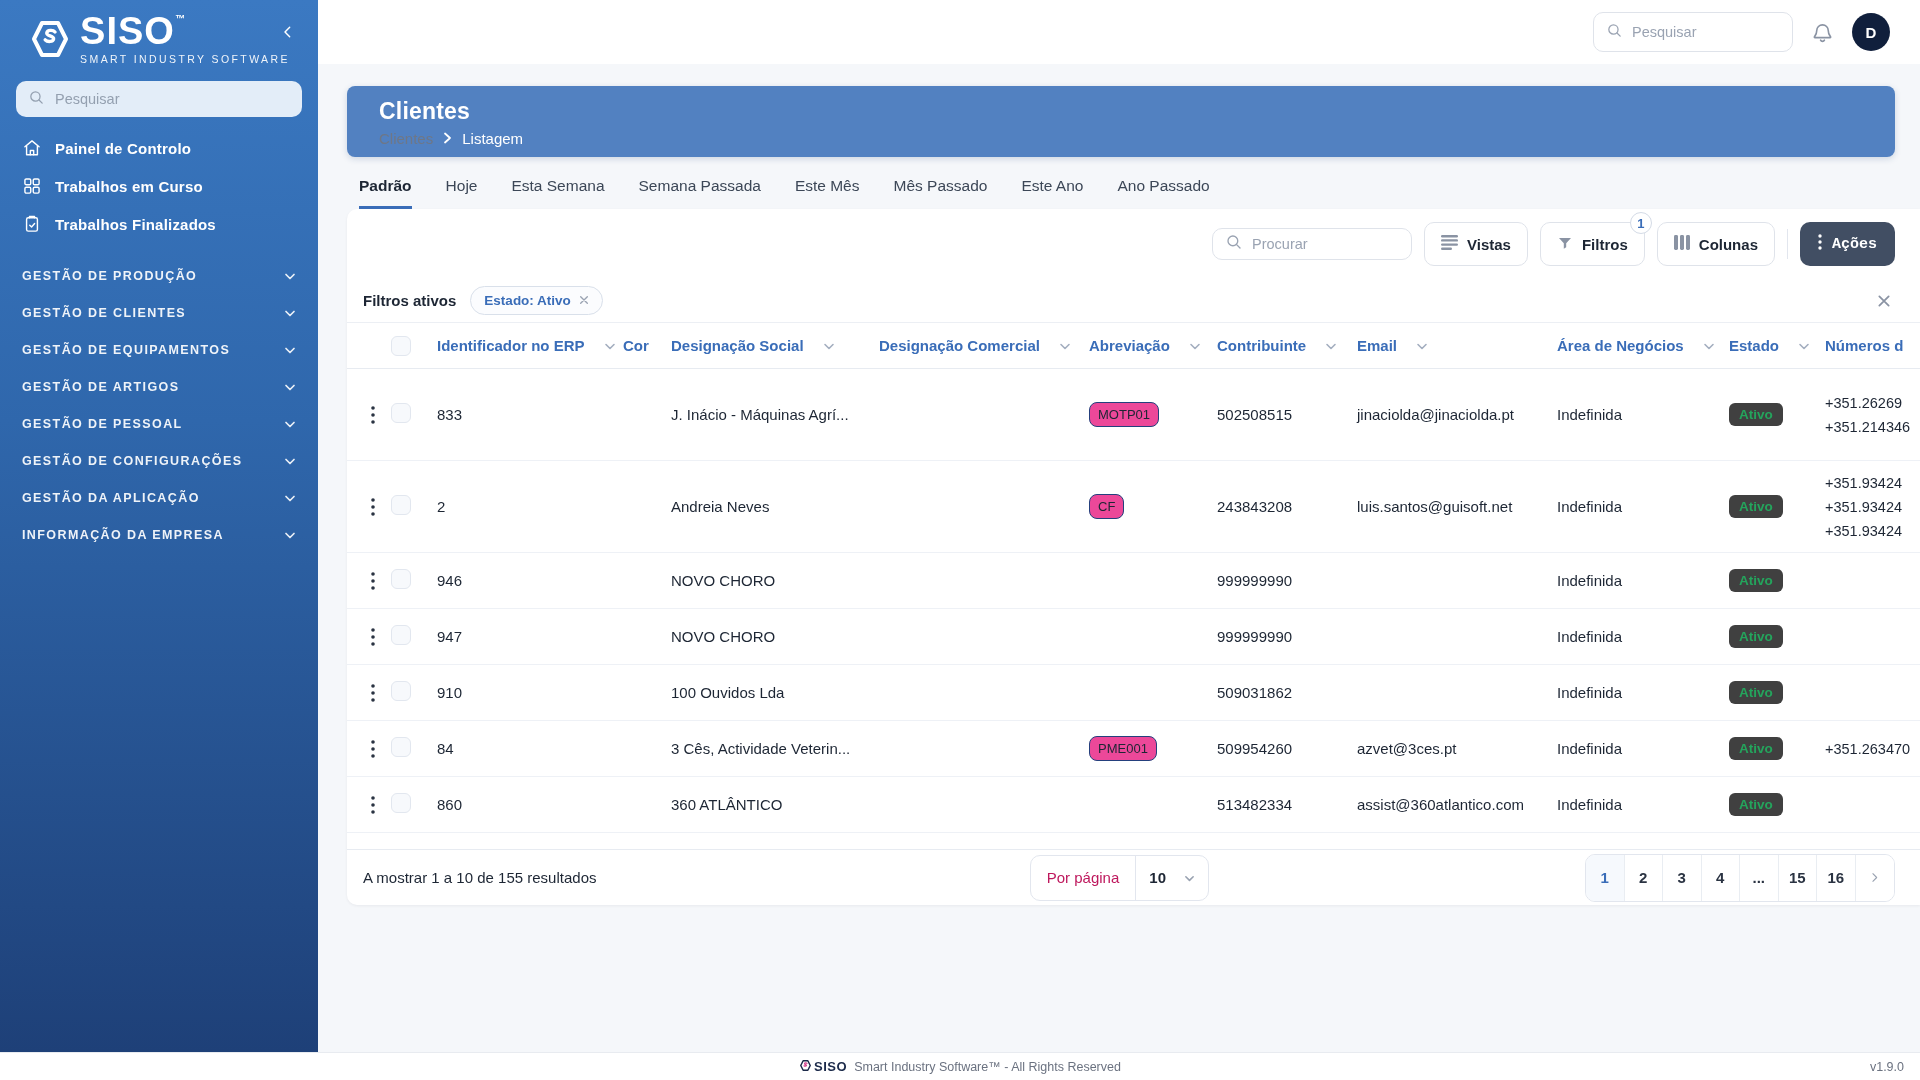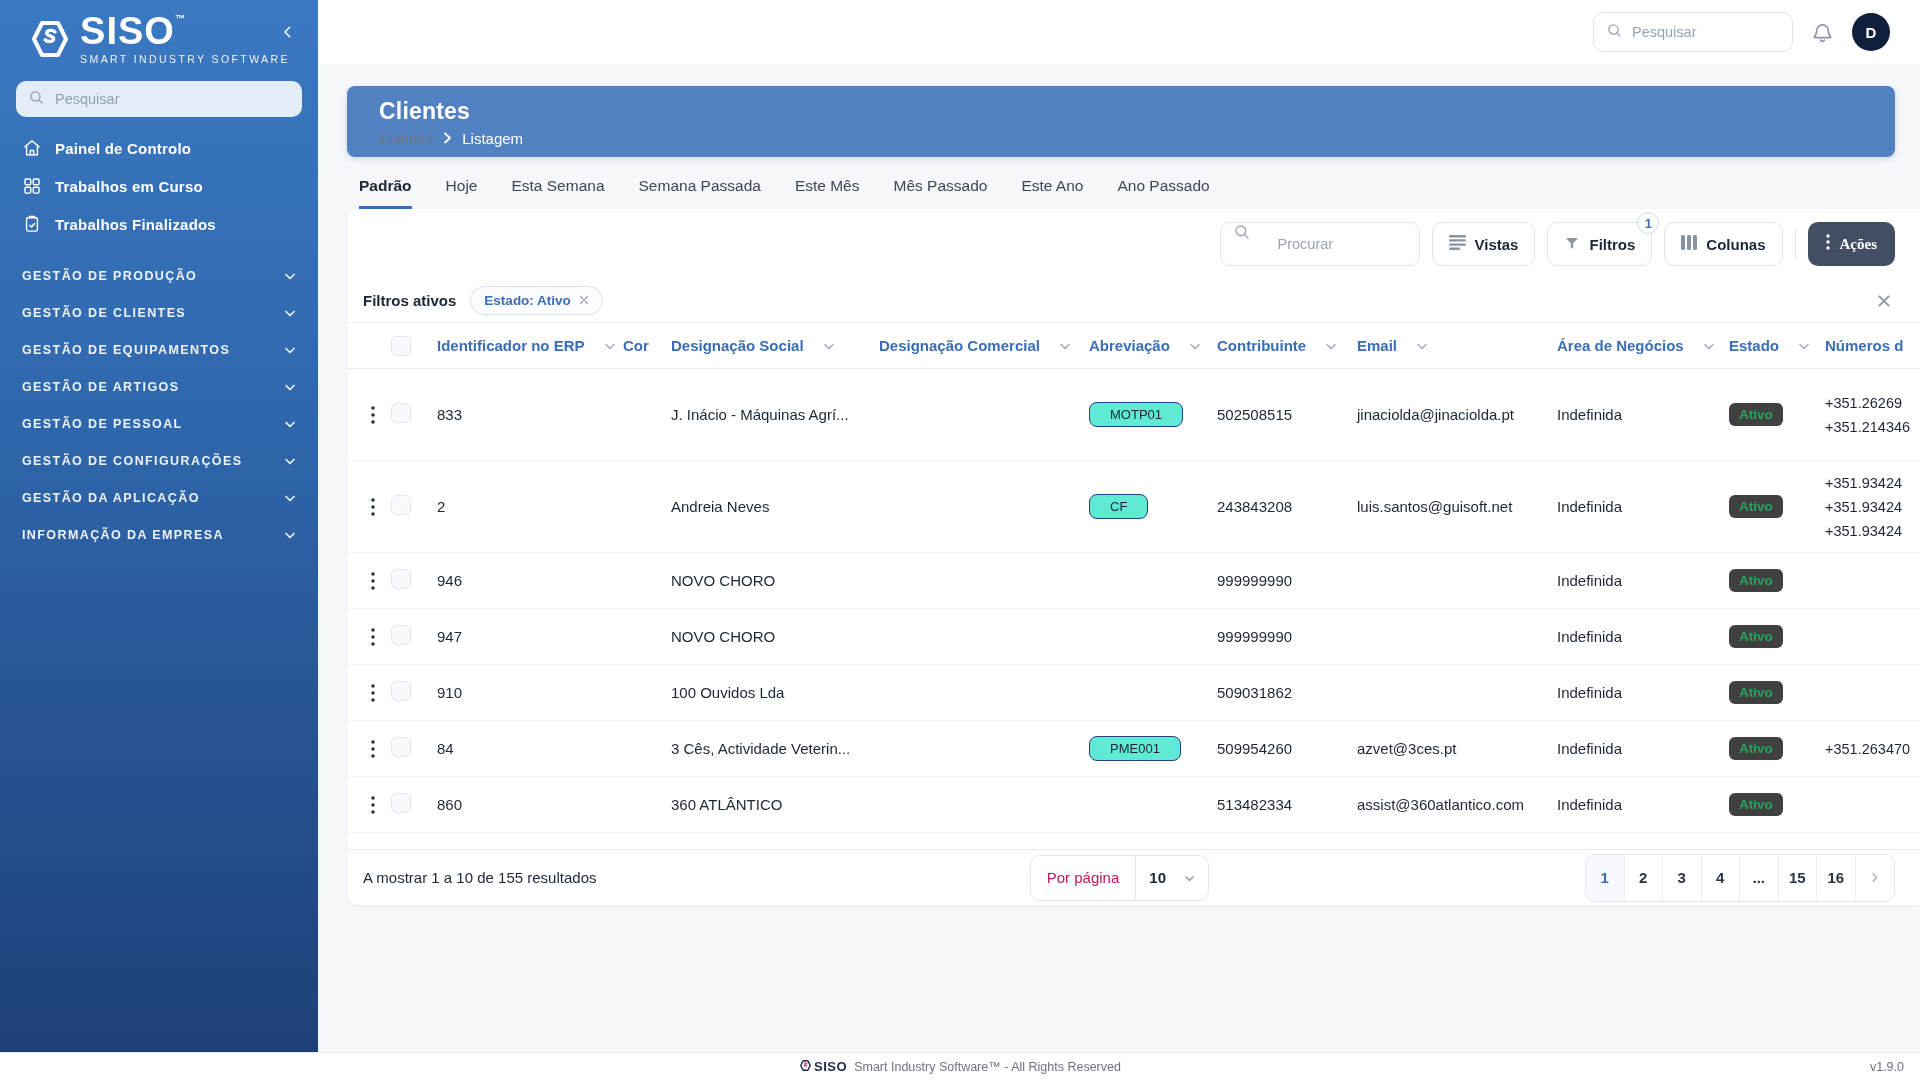--- a/index.html
+++ b/index.html
@@ -41,44 +41,44 @@
   .crumbs { display:flex; align-items:center; gap:10px; margin-top:5px; font-size:15px; }
   .crumb-muted { color:#6e7787; }
   .crumb-active { color:#fff; }
 
   .tabs { display:flex; gap:34px; padding:20px 16px 0 12px;align-items:flex-end; }
   .tab { font-size:15.5px; color:#3c4757; font-weight:500; padding-bottom:11px; cursor:pointer; border-bottom:3px solid transparent; }
   .tab.active { color:#1d2634; font-weight:700; border-bottom-color:#3a6db8; }
 
   .card { background:#fff; border-radius:10px 0 0 10px; margin-top:0; box-shadow:0 1px 3px rgba(16,24,40,.06); overflow:hidden; }
   .card-toolbar { height:70px; display:flex; align-items:center; justify-content:flex-end; gap:12px; padding-right:25px; }
-  .tool-search { width:200px; height:44px; border:1px solid #dfe3ea; border-radius:10px; display:flex; gap:27px; padding:0 12px; }
+  .tool-search { width:200px; height:32px; border:1px solid #dfe3ea; border-radius:10px; display:flex; align-items:center; gap:9px; padding:0 12px; }
   .tool-search input { border:none; outline:none; font-size:14.5px; color:#3c4757; width:100%; font-family:"Liberation Sans",sans-serif; }
   .tool-search input::placeholder { color:#9aa3b2; }
   .tbtn { height:44px; border:1px solid #dfe3ea; background:#fff; border-radius:10px; display:flex; align-items:center; gap:9px; padding:0 16px; font-size:15px; font-weight:700; color:#1d2634; cursor:pointer; position:relative; font-family:"Liberation Sans",sans-serif; }
   .tbtn-badge { position:absolute; top:-11px; right:-8px; width:22px; height:22px; background:#fff; border:1px solid #d4dbe6; border-radius:50%; color:#3a6db8; font-size:13px; font-weight:700; display:flex; align-items:center; justify-content:center; }
   .tool-divider { width:1px; height:30px; background:#e2e6ee; }
-  .btn-acoes { height:44px; background:#414e63; border:none; border-radius:10px; color:#fff; font-size:15px; font-weight:700; display:flex; align-items:center; gap:10px; padding:0 18px; cursor:pointer; font-family:Liberation Serif, serif; }
+  .btn-acoes { height:44px; background:#414e63; border:none; border-radius:10px; color:#fff; font-size:15px; font-weight:700; display:flex; align-items:center; gap:10px; padding:0 18px; cursor:pointer; font-family:Liberation Mono, monospace; }
 
   .filters-row { height:44px; display:flex; align-items:center; gap:14px; padding:0 25px 0 16px; border-bottom:1px solid #eceff4; }
   .filters-label { font-size:15px; font-weight:700; color:#1d2634; }
   .filter-chip { display:flex; align-items:center; gap:8px; border:1px solid #d9e0ea; background:#fbfcfe; border-radius:16px; padding:6px 13px; font-size:13.5px; font-weight:600; color:#3a6db8; cursor:pointer; }
   .filters-spacer { flex:1; }
   .filters-close { cursor:pointer; display:flex; padding:4px; }
 
   .table-wrap { width:1660px; }
   .thead,.trow { display:grid; grid-template-columns:36px 46px 186px 48px 208px 210px 128px 140px 200px 172px 96px 180px; align-items:center; padding-left:8px; }
   .thead { height:46px; border-bottom:1px solid #e7ebf1; }
   .th { font-size:15px; font-weight:700; color:#3a6db8; display:flex; align-items:center; gap:19px; white-space:nowrap; overflow:visible; }
   .cb { width:20px; height:20px; border:1px solid #e2e7ef; background:#f7f9fc; border-radius:6px; display:inline-block; cursor:pointer; }
   .trow { border-bottom:1px solid #eef1f6; min-height:56px; }
   .trow.h2,.trow.h3 { min-height:92px; }
   .td { font-size:15px; color:#1d2634; white-space:nowrap; }
   .kebab { display:flex; justify-content:center; cursor:pointer; }
-  .chip { display:inline-block; border:1.5px solid #24407d; border-radius:8px; padding:4px 20px; font-size:13px; font-weight:500; color:#1d2634; background:#5eead4; min-width:30px; min-height:17px; }
+  .chip { display:inline-block; border:1.5px solid #24407d; border-radius:8px; padding:4px 8px; font-size:13px; font-weight:500; color:#1d2634; background:#ec4899; min-width:30px; min-height:17px; }
   .badge { display:inline-block; background:#404040; color:#24a45c; font-size:13.5px; font-weight:600; border-radius:6px; padding:4px 10px; }
   .td-phones .phone { line-height:24px; font-size:14.5px; }
   .partial { height:16px; overflow:hidden; }
   .partial .trow { border-bottom:none; }
 
   .pager { height:56px; border-top:1px solid #e7ebf1; display:flex; align-items:center; padding:0 25px 0 16px; width:1573px; }
   .pager-summary { font-size:15px; font-weight:500; color:#1d2634; flex:1; }
   .perpage { display:flex; align-items:center; height:46px; border:1px solid #e2e6ee; border-radius:10px; margin-right:376px; overflow:hidden; }
   .perpage-label { padding:0 16px; font-size:15px; color:#be185d; border-right:1px solid #e2e6ee; height:100%; display:flex; align-items:center; }
   .perpage-value { padding:0 13px; font-size:15px; font-weight:700; color:#1d2634; display:flex; align-items:center; gap:18px; cursor:pointer; }

